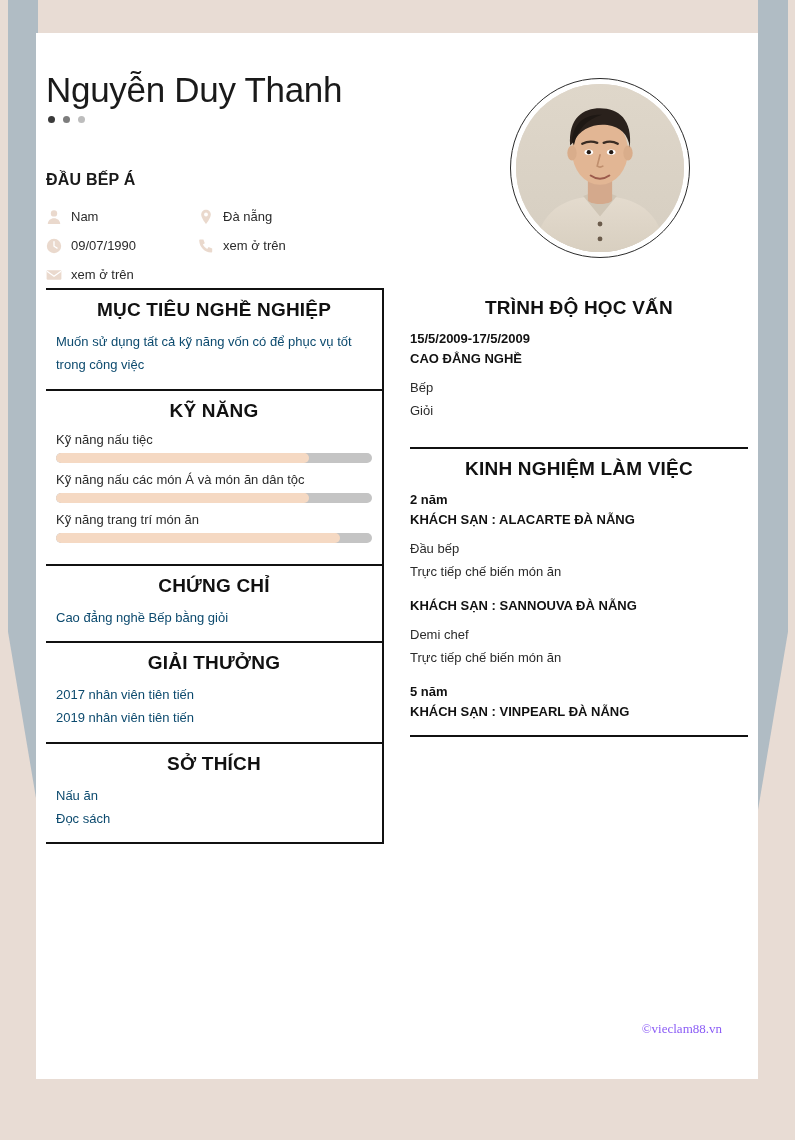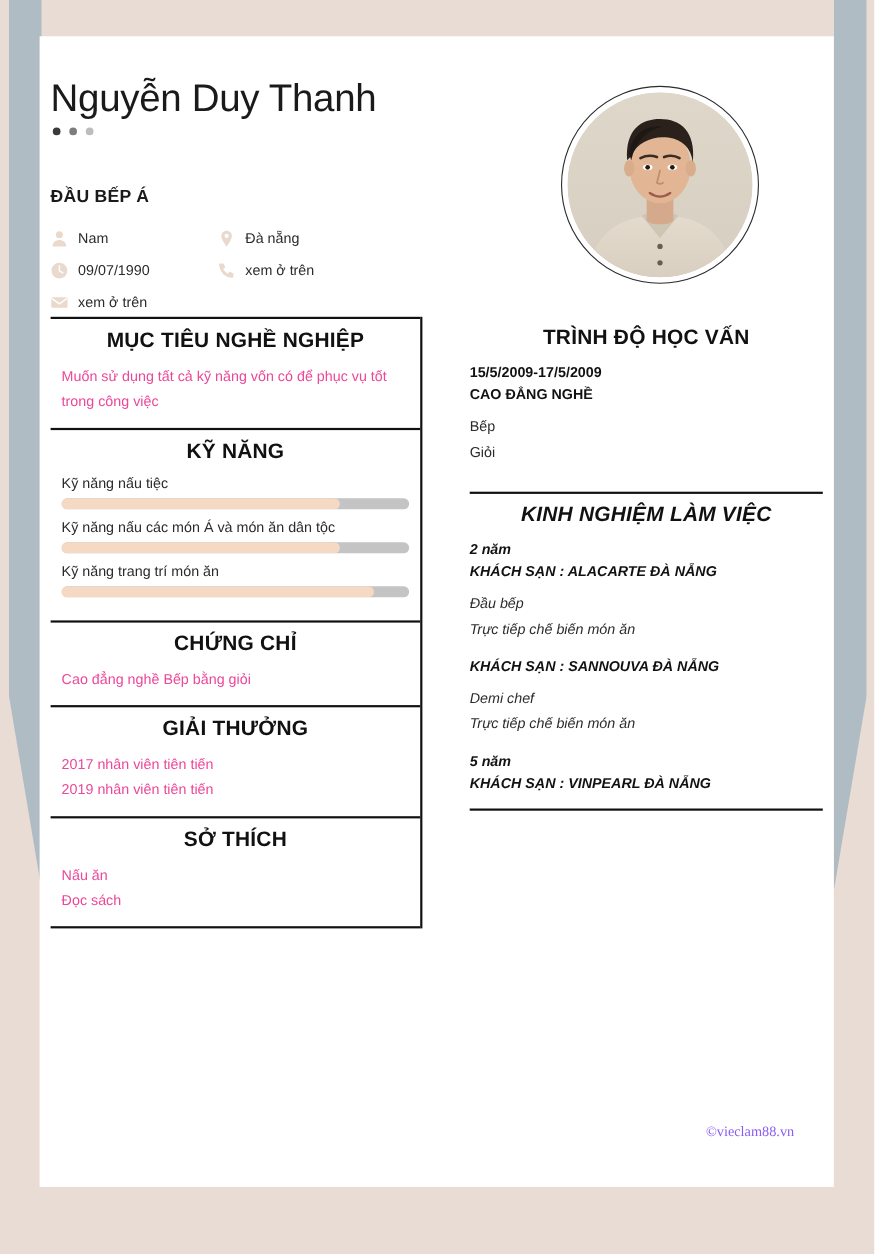--- a/index.html
+++ b/index.html
@@ -84,50 +84,50 @@
     width: 100%; height: 100%;
     border-radius: 50%;
     overflow: hidden;
     position: relative;
     background: #ddd4c8;
   }
   #photo svg { display: block; width: 100%; height: 100%; }
   
   #columns { display: flex; padding: 0 10px; }
   #col-left { width: 338px; border-right: 2px solid #111; }
-  #col-right { width: 364px; padding-left: 43px; }
+  #col-right { width: 364px; padding-left: 26px; }
   .sec { border-top: 2px solid #111; padding: 9px 0 12px 0; }
   .sec.first { border-top: 2px solid #111; }
   .sec.last-left { border-bottom: 2px solid #111; }
   .sec-title {
     text-align: center;
     font-size: 19px;
     font-weight: bold;
     color: #111;
     letter-spacing: 0.2px;
     margin-bottom: 10px;
   }
-  .sec-body { font-size: 13px; color: #ec4899; line-height: 1.75; padding: 0 10px; }
+  .sec-body { font-size: 13px; color: #0c4a6e; line-height: 1.75; padding: 0 10px; }
   #col-left .sec-body { padding-left: 10px; padding-right: 14px; }
   
   .skill { padding: 0 10px 0 10px; margin-bottom: 9px; }
   .skill-label { font-size: 13px; color: #2b2b2b; margin-bottom: 6px; }
   .bar {
     height: 10px; border-radius: 5px; background: #c4c4c4;
     position: relative; overflow: hidden;
   }
   .bar-fill {
     position: absolute; left: 0; top: 0; bottom: 0;
     background: #f5d9c3; border-radius: 5px;
   }
   
   #col-right .sec { border-top: none; padding-top: 0; }
   #col-right .sec.edu { padding-top: 9px; }
   #col-right .sec.exp { border-top: 2px solid #111; padding-top: 9px; }
-  #col-right .sec.exp { border-bottom: none; font-style: italic; }
+  #col-right .sec.exp { border-bottom: none; }
   #exp-rule { border-top: 2px solid #111; margin-top: 4px; }
   .entry { margin-bottom: 13px; }
   .entry-date { font-size: 13px; font-weight: bold; color: #111; line-height: 1.55; }
   .entry-org { font-size: 13px; font-weight: bold; color: #111; line-height: 1.55; }
   .entry-desc { font-size: 13px; color: #2b2b2b; line-height: 1.72; margin-top: 8px; }
   .entry-desc div { }
   
   #watermark {
     position: absolute;
     right: 36px; bottom: 42px;

